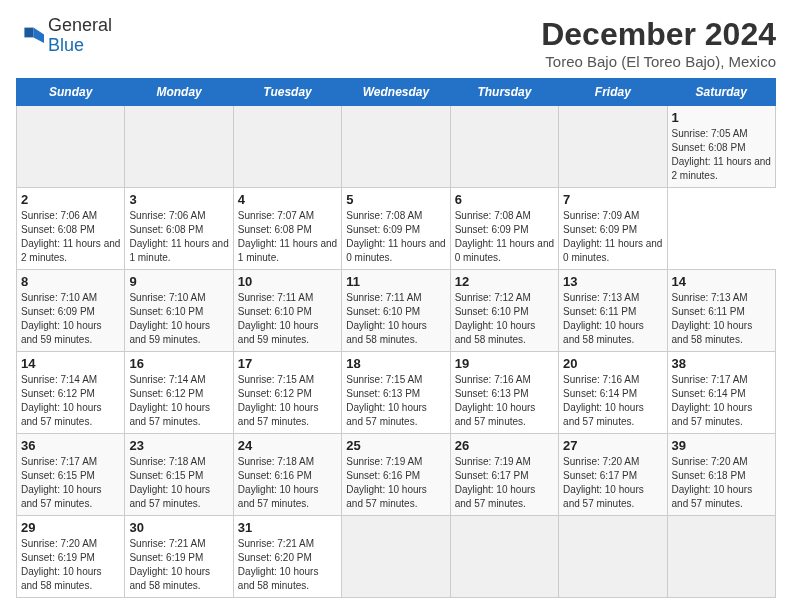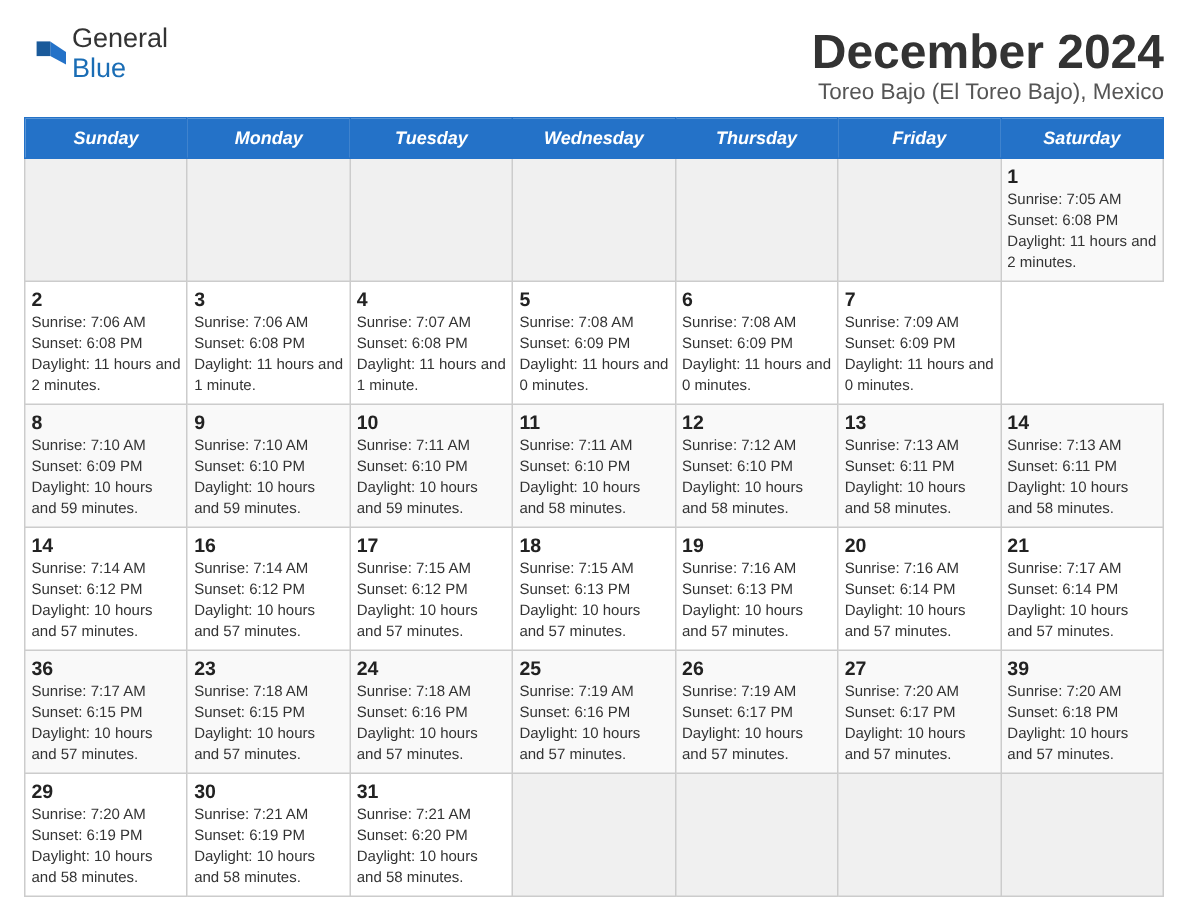--- a/index.html
+++ b/index.html
@@ -147,21 +147,21 @@
         <td><span class="day-num">13</span><span class="day-detail">Sunrise: 7:13 AM<br>Sunset: 6:11 PM<br>Daylight: 10 hours and 58 minutes.</span></td>
         <td><span class="day-num">14</span><span class="day-detail">Sunrise: 7:13 AM<br>Sunset: 6:11 PM<br>Daylight: 10 hours and 58 minutes.</span></td>
       </tr>
       <tr>
         <td><span class="day-num">14</span><span class="day-detail">Sunrise: 7:14 AM<br>Sunset: 6:12 PM<br>Daylight: 10 hours and 57 minutes.</span></td>
         <td><span class="day-num">16</span><span class="day-detail">Sunrise: 7:14 AM<br>Sunset: 6:12 PM<br>Daylight: 10 hours and 57 minutes.</span></td>
         <td><span class="day-num">17</span><span class="day-detail">Sunrise: 7:15 AM<br>Sunset: 6:12 PM<br>Daylight: 10 hours and 57 minutes.</span></td>
         <td><span class="day-num">18</span><span class="day-detail">Sunrise: 7:15 AM<br>Sunset: 6:13 PM<br>Daylight: 10 hours and 57 minutes.</span></td>
         <td><span class="day-num">19</span><span class="day-detail">Sunrise: 7:16 AM<br>Sunset: 6:13 PM<br>Daylight: 10 hours and 57 minutes.</span></td>
         <td><span class="day-num">20</span><span class="day-detail">Sunrise: 7:16 AM<br>Sunset: 6:14 PM<br>Daylight: 10 hours and 57 minutes.</span></td>
-        <td><span class="day-num">21</span><span class="day-detail">Sunrise: 7:17 AM<br>Sunset: 6:14 PM<br>Daylight: 10 hours and 57 minutes.</span></td>
+        <td><span class="day-num">38</span><span class="day-detail">Sunrise: 7:17 AM<br>Sunset: 6:14 PM<br>Daylight: 10 hours and 57 minutes.</span></td>
       </tr>
       <tr>
         <td><span class="day-num">36</span><span class="day-detail">Sunrise: 7:17 AM<br>Sunset: 6:15 PM<br>Daylight: 10 hours and 57 minutes.</span></td>
         <td><span class="day-num">23</span><span class="day-detail">Sunrise: 7:18 AM<br>Sunset: 6:15 PM<br>Daylight: 10 hours and 57 minutes.</span></td>
         <td><span class="day-num">24</span><span class="day-detail">Sunrise: 7:18 AM<br>Sunset: 6:16 PM<br>Daylight: 10 hours and 57 minutes.</span></td>
         <td><span class="day-num">25</span><span class="day-detail">Sunrise: 7:19 AM<br>Sunset: 6:16 PM<br>Daylight: 10 hours and 57 minutes.</span></td>
         <td><span class="day-num">26</span><span class="day-detail">Sunrise: 7:19 AM<br>Sunset: 6:17 PM<br>Daylight: 10 hours and 57 minutes.</span></td>
         <td><span class="day-num">27</span><span class="day-detail">Sunrise: 7:20 AM<br>Sunset: 6:17 PM<br>Daylight: 10 hours and 57 minutes.</span></td>
         <td><span class="day-num">39</span><span class="day-detail">Sunrise: 7:20 AM<br>Sunset: 6:18 PM<br>Daylight: 10 hours and 57 minutes.</span></td>
       </tr>

